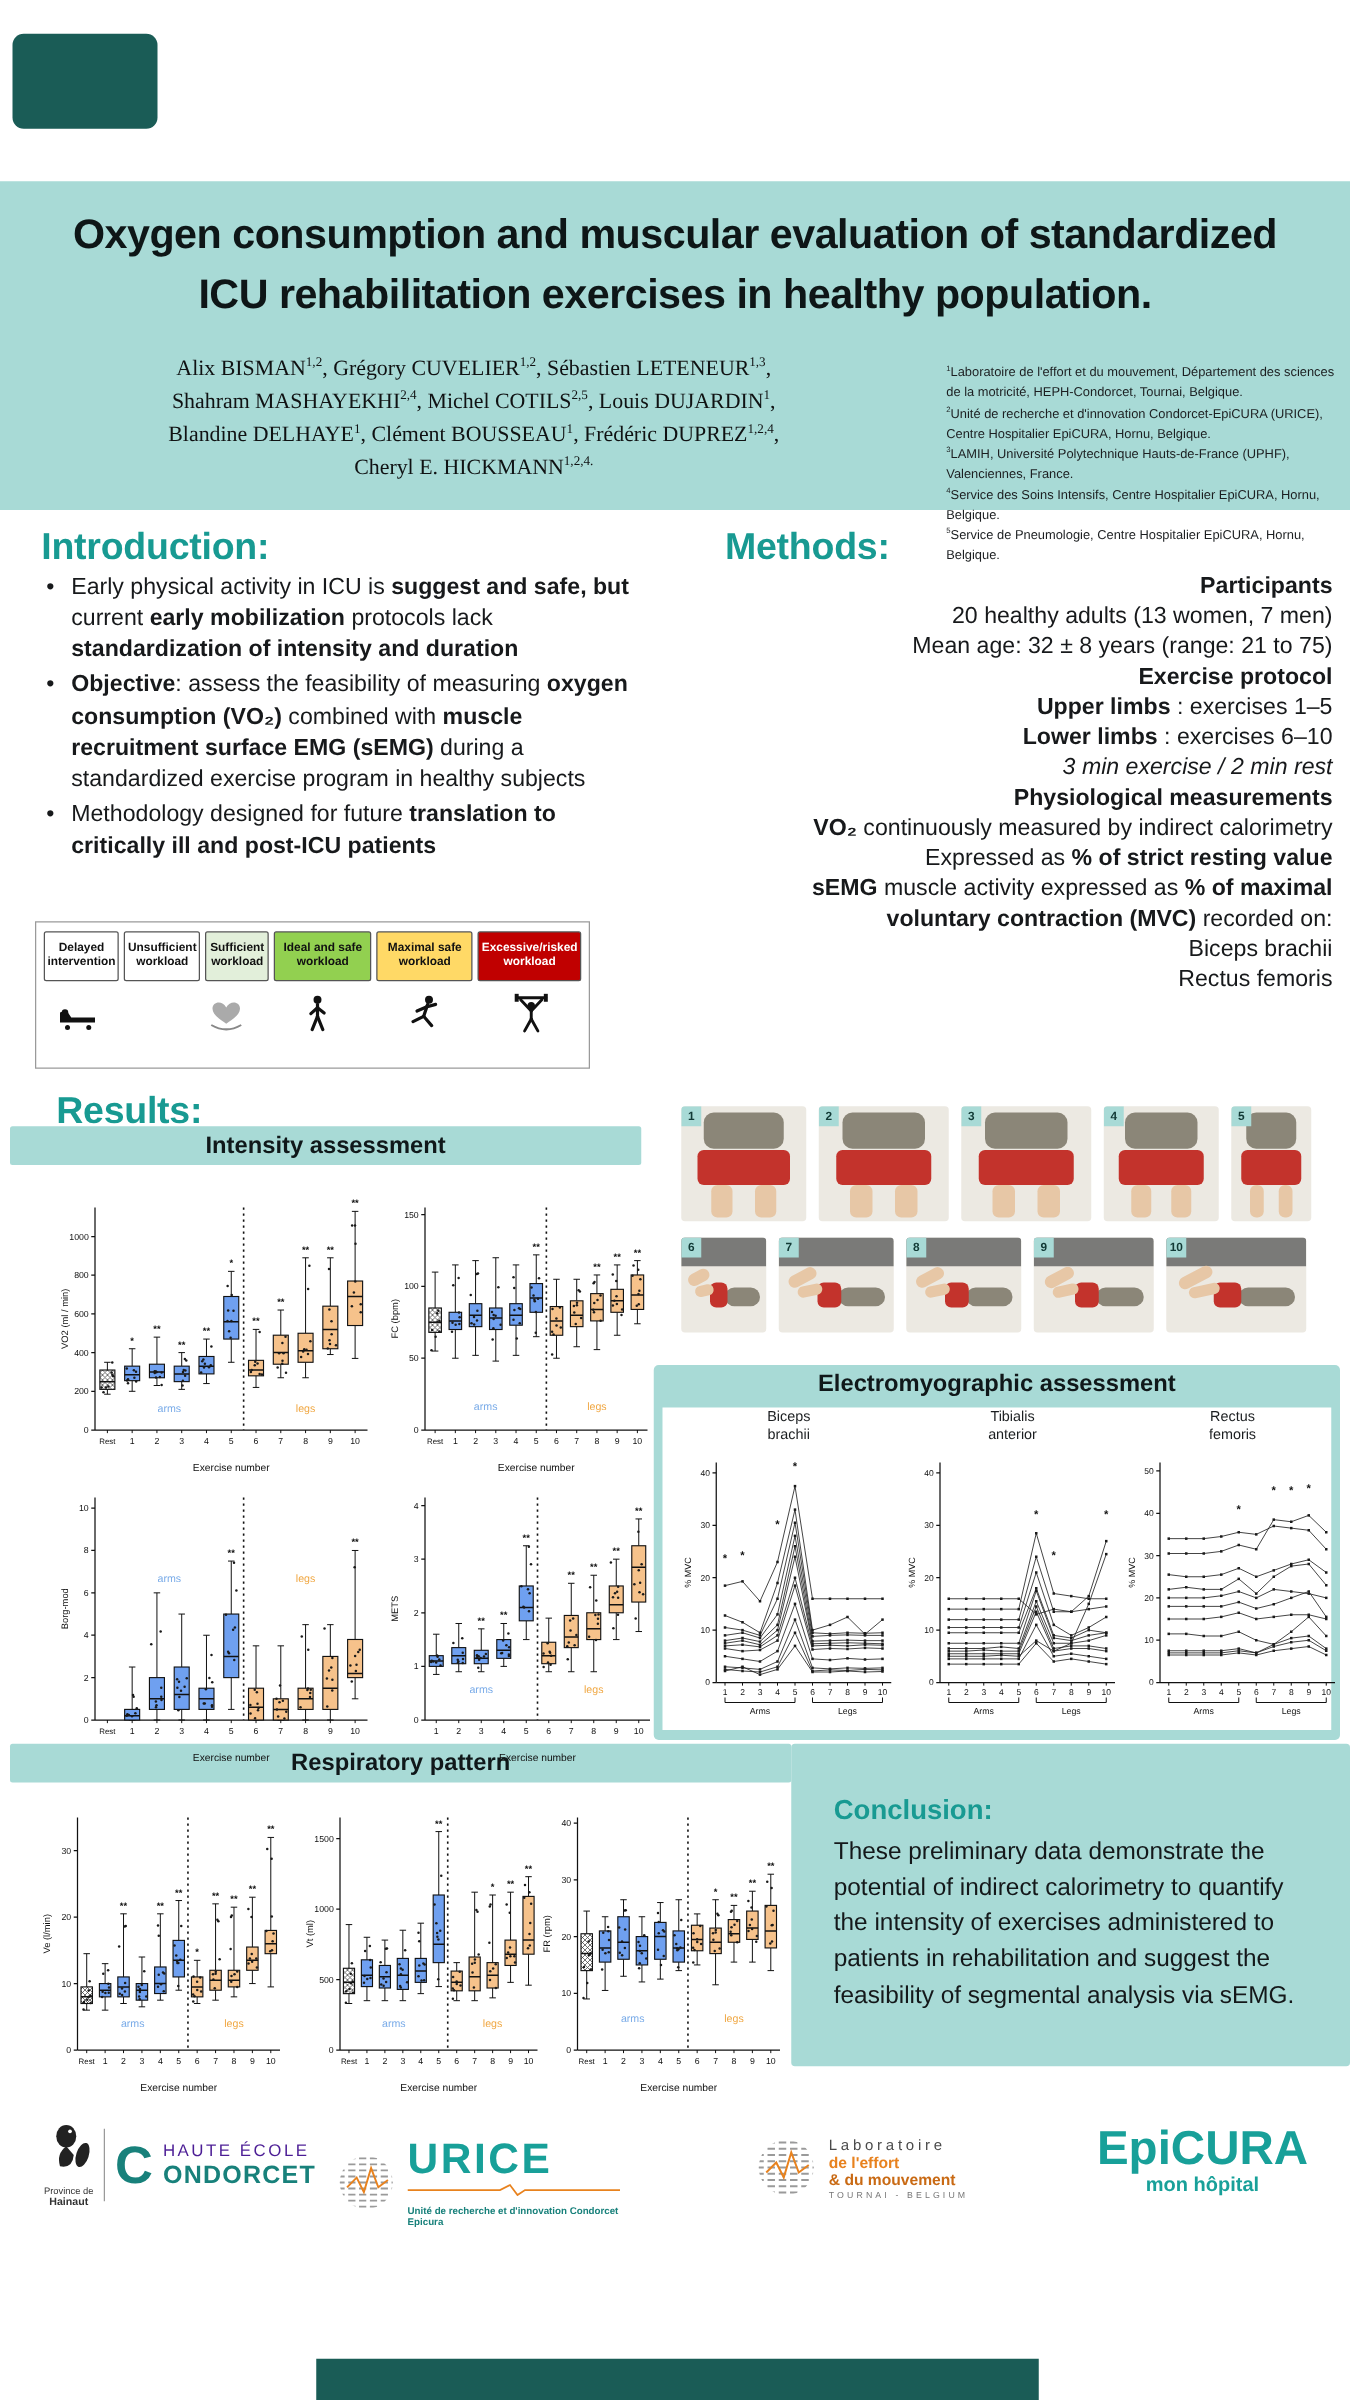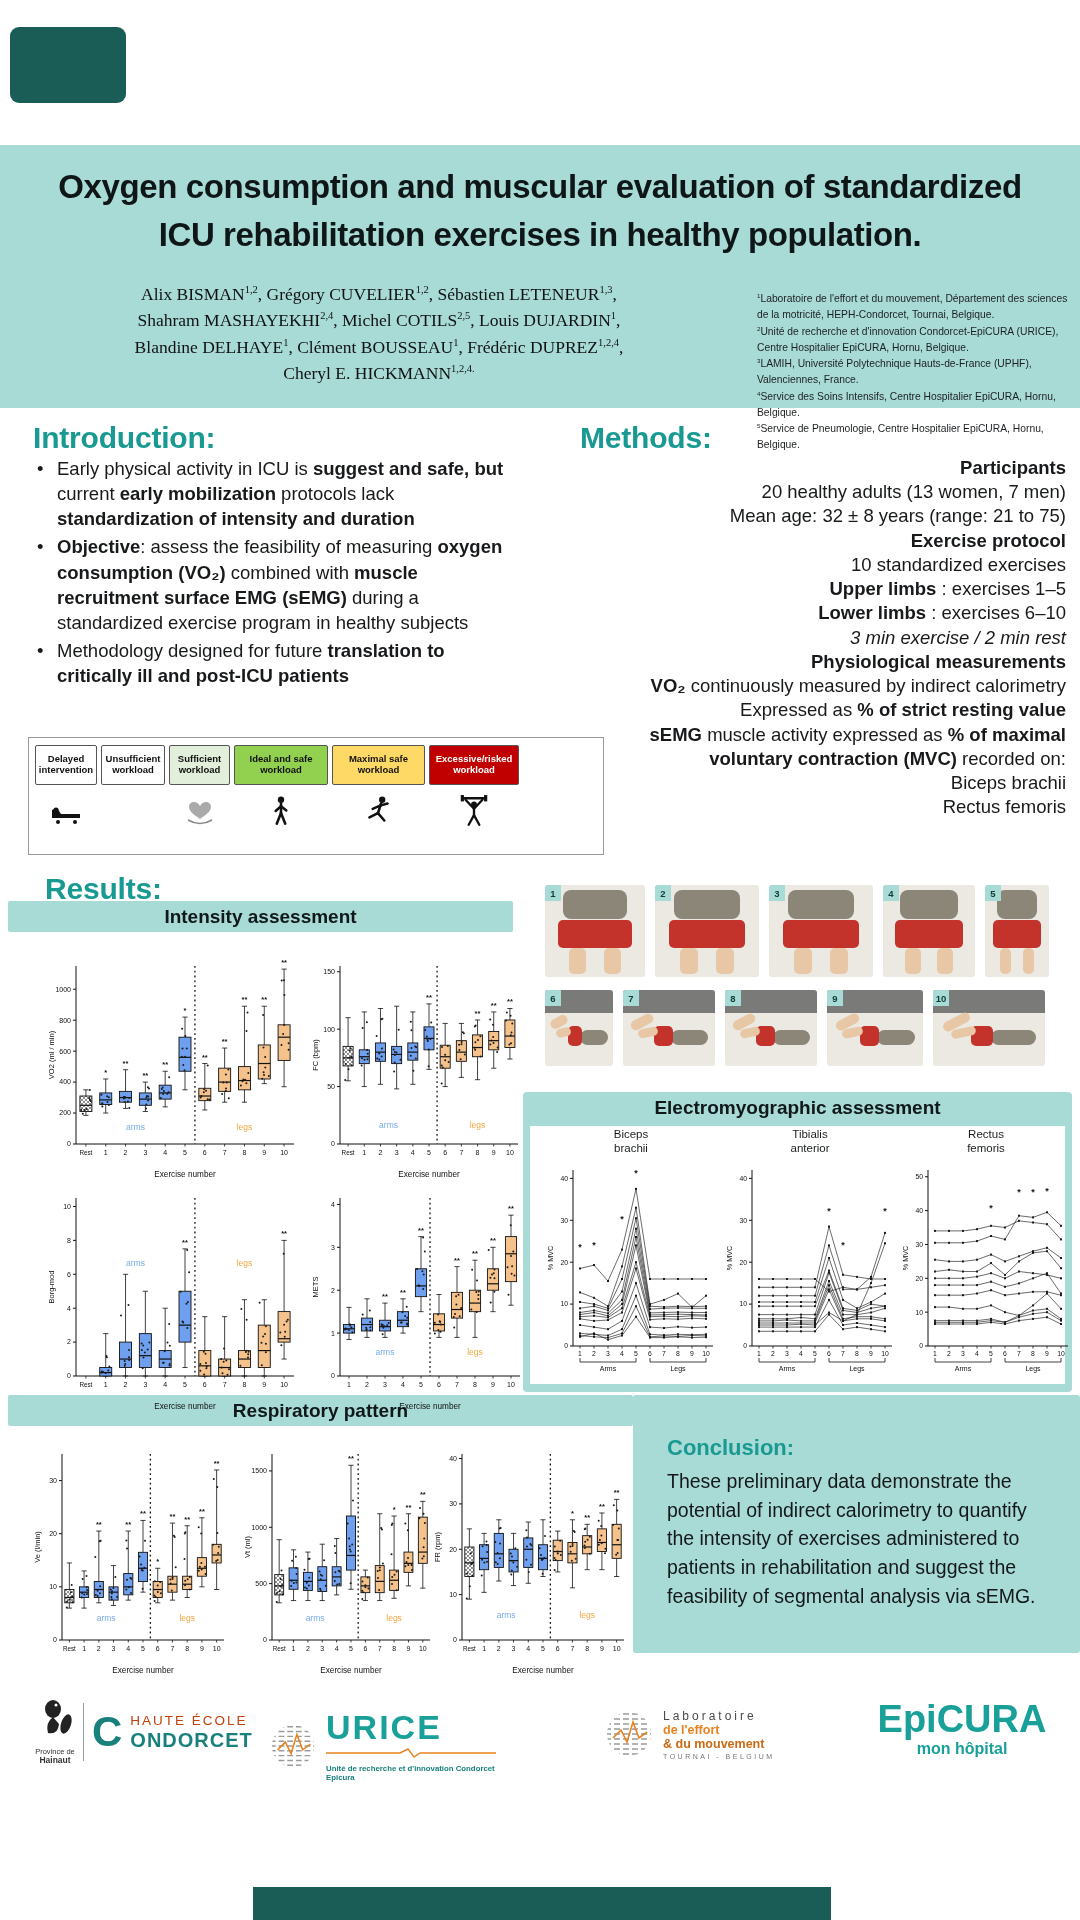--- a/index.html
+++ b/index.html
@@ -24,21 +24,21 @@
   .bullets{left:33px;top:456px;width:482px;margin:0;padding:0;list-style:none;
     font-size:18.5px;line-height:1.36;color:#17191b;}
   .bullets li{position:relative;padding-left:24px;margin-bottom:3px;}
   .bullets li::before{content:"•";position:absolute;left:4px;}
   
   .methods{left:580px;top:456px;width:486px;font-size:18.5px;line-height:1.31;color:#17191b;text-align:right;}
   .m-line.i1{padding-left:24px;}
   .m-line.i2{padding-left:50px;}
   .m-line.it{font-style:italic;}
   
-  .workload{left:28px;top:737px;width:576px;height:118px;background:#fff;border:1px solid #9a9a9a;
+  .workload{left:28px;top:737px;width:444px;height:118px;background:#fff;border:1px solid #9a9a9a;
     box-sizing:border-box;padding:7px 6px 2px 6px;}
   .wl-row{display:flex;gap:4px;}
   .wl-cell{border:1px solid #555;border-radius:2px;min-height:40px;display:flex;align-items:center;
     justify-content:center;text-align:center;font-size:9.5px;font-weight:700;line-height:1.15;padding:2px;box-sizing:border-box;}
   .wl-icons{display:flex;gap:4px;margin-top:4px;}
   .wl-ic{display:flex;align-items:center;justify-content:center;height:46px;}
   
   .band{background:#a8dad6;display:flex;align-items:center;justify-content:center;
     font-size:19px;font-weight:800;color:#10181a;border-radius:2px;}
   .band-intensity{left:8px;top:901px;width:505px;height:31px;}
@@ -71,21 +71,21 @@
   
   .logo{display:flex;align-items:center;gap:8px;}
   .lg-condorcet{left:35px;top:1688px;width:235px;height:88px;}
   .lg-urice{left:268px;top:1703px;width:250px;height:85px;}
   .lg-labo{left:603px;top:1694px;width:185px;height:80px;}
   .lg-epicura{left:862px;top:1700px;width:200px;height:72px;display:block;text-align:center;}
   .cond-prov{font-size:7.5px;color:#333;line-height:1.1;text-align:center;}
   .cond-prov b{font-size:8.5px;}
   .cond-div{width:1px;height:58px;background:#9a9a9a;}
   .cond-c{font-size:42px;font-weight:800;color:#18817b;line-height:.9;}
-  .cond-t1{font-size:13.5px;color:#c2410c;letter-spacing:2px;}
+  .cond-t1{font-size:13.5px;color:#4c1d95;letter-spacing:2px;}
   .cond-t2{font-size:20px;font-weight:800;color:#18817b;letter-spacing:1px;margin-top:1px;}
   .urice-name{font-size:34px;font-weight:800;color:#18a099;letter-spacing:2px;line-height:1;}
   .urice-tag{font-size:7.8px;font-weight:700;color:#18817b;margin-top:2px;}
   .labo-1{font-size:12px;color:#4a4a4a;letter-spacing:3px;}
   .labo-2{font-size:12.5px;font-weight:700;color:#e8821e;}
   .labo-3{font-size:12.5px;font-weight:700;color:#c96a14;}
   .labo-4{font-size:7px;color:#777;letter-spacing:2.5px;margin-top:2px;}
   .epi-name{font-size:38px;font-weight:800;color:#18a099;line-height:1;}
   .epi-tag{font-size:16px;font-weight:700;color:#18a099;margin-top:2px;}
   .bottom-bar{left:253px;top:1887px;width:578px;height:33px;background:#1a5c56;}
@@ -119,21 +119,20 @@
       <li><b>Objective</b>: assess the feasibility of measuring <b>oxygen consumption (VO₂)</b> combined with <b>muscle recruitment surface EMG (sEMG)</b> during a standardized exercise program in healthy subjects</li>
       <li>Methodology designed for future <b>translation to critically ill and post-ICU patients</b></li>
     </ul>
 
   <h2 class="abs sec methods-h">Methods:</h2>
   <div class="abs methods" id="methods">
       <div class="m-line i0"><b>Participants</b></div>
       <div class="m-line i1">20 healthy adults (13 women, 7 men)</div>
       <div class="m-line i1">Mean age: 32 ± 8 years (range: 21 to 75)</div>
       <div class="m-line i0"><b>Exercise protocol</b></div>
-      <div class="m-line i1">10 standardized exercises</div>
       <div class="m-line i2"><b>Upper limbs</b> : exercises 1–5</div>
       <div class="m-line i2"><b>Lower limbs</b> : exercises 6–10</div>
       <div class="m-line i2 it">3 min exercise / 2 min rest</div>
       <div class="m-line i0"><b>Physiological measurements</b></div>
       <div class="m-line i1"><b>VO₂</b> continuously measured by indirect calorimetry</div>
       <div class="m-line i2">Expressed as <b>% of strict resting value</b></div>
       <div class="m-line i1"><b>sEMG</b> muscle activity expressed as <b>% of maximal voluntary contraction (MVC)</b> recorded on:</div>
       <div class="m-line i2">Biceps brachii</div>
       <div class="m-line i2">Rectus femoris</div>
     </div>

